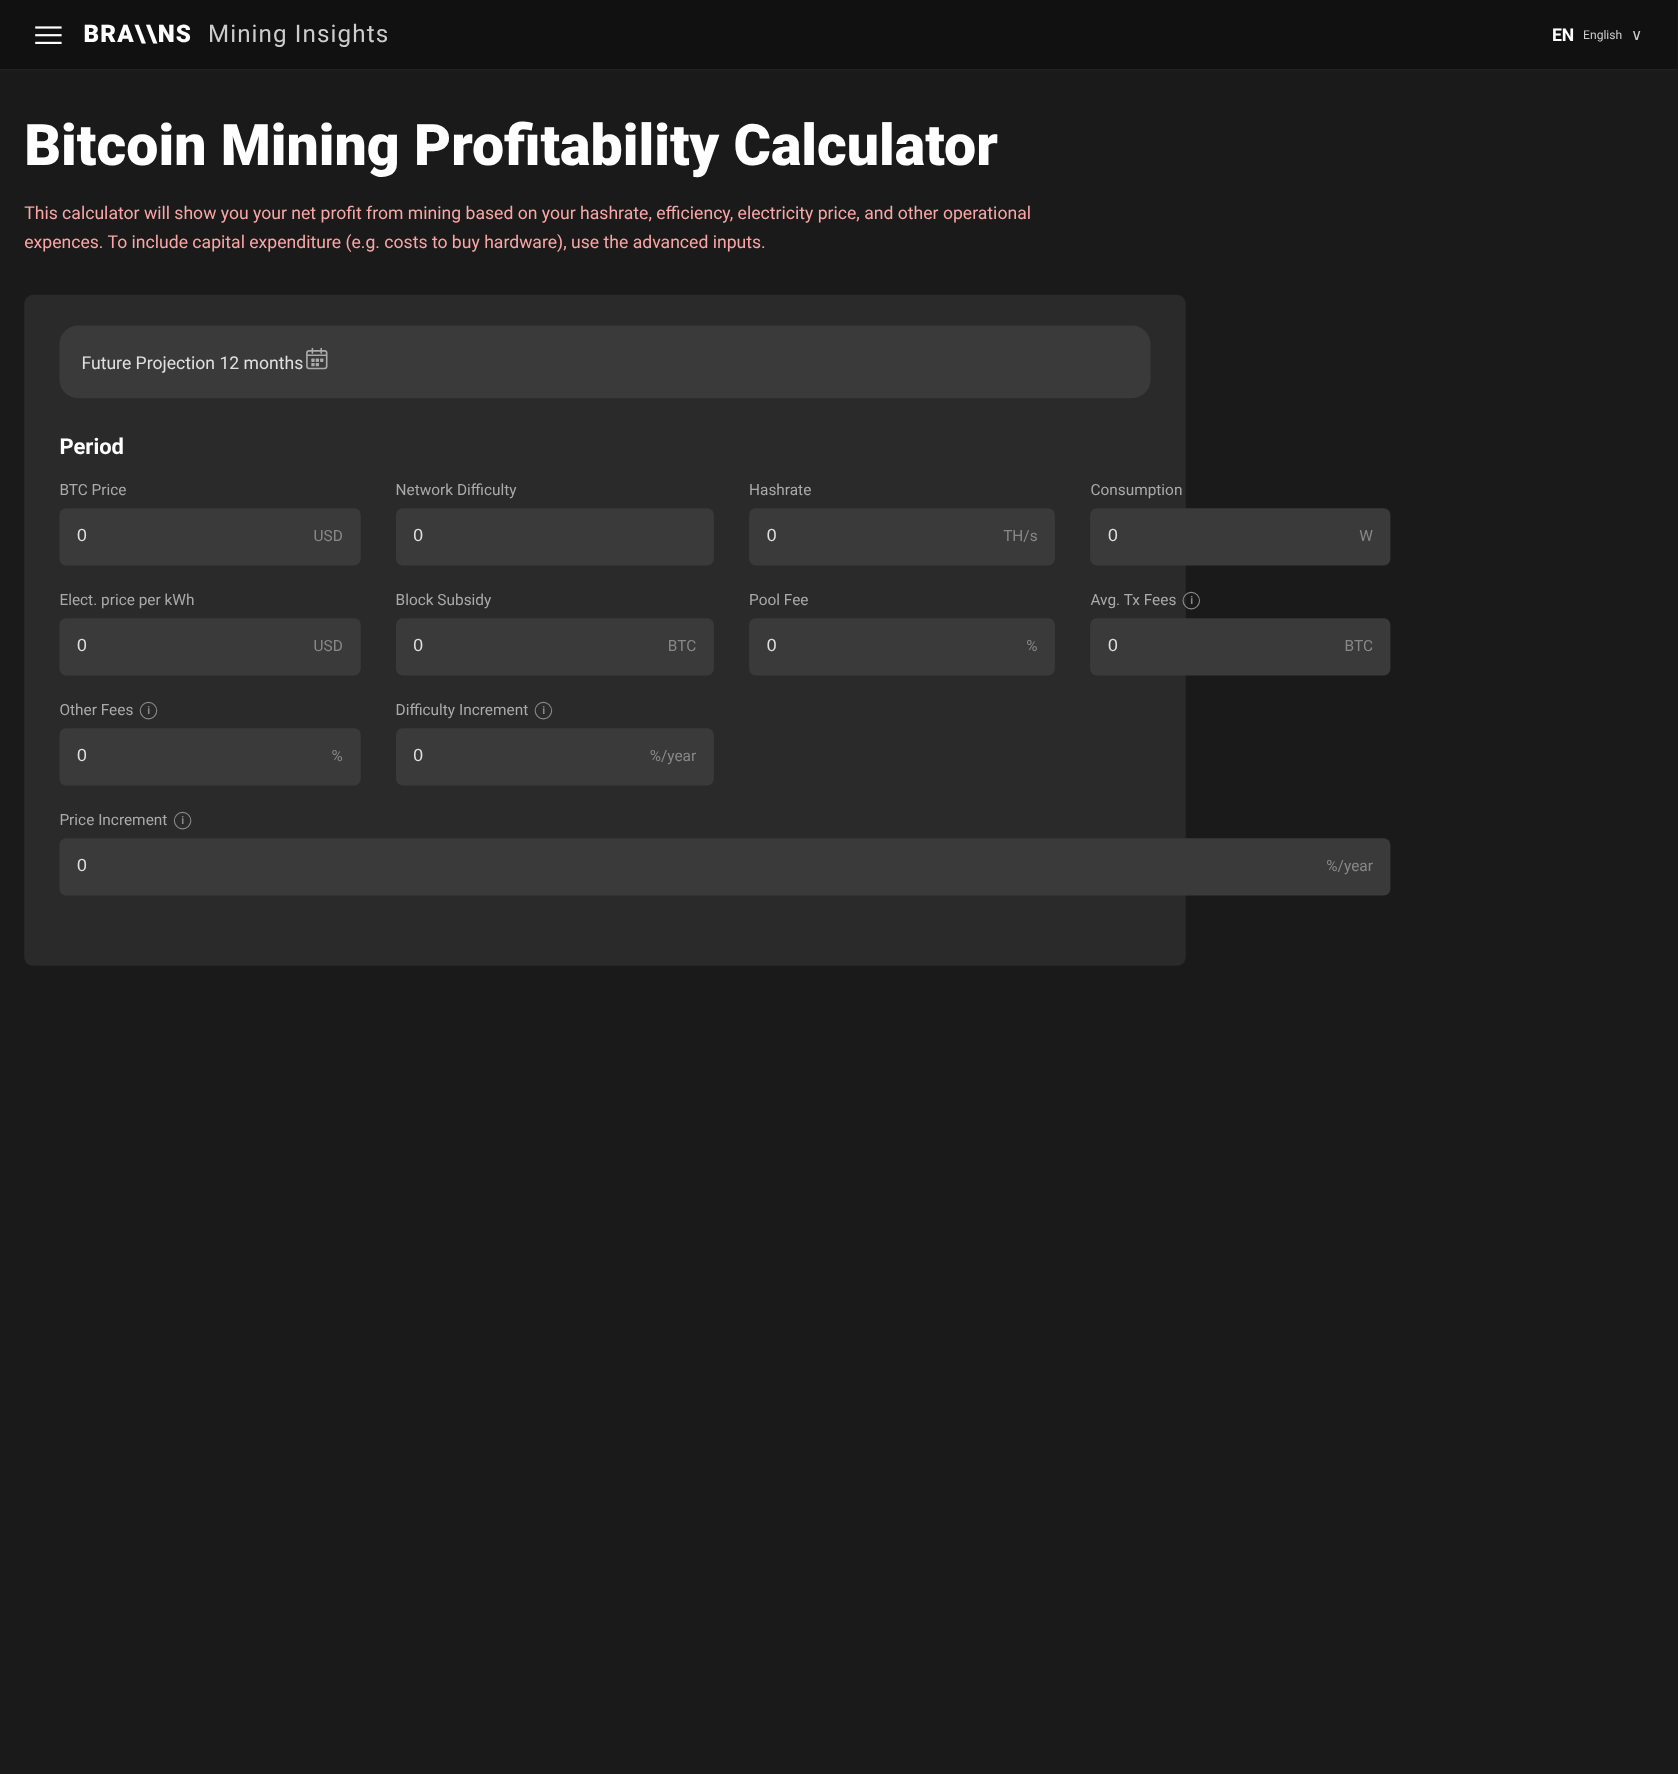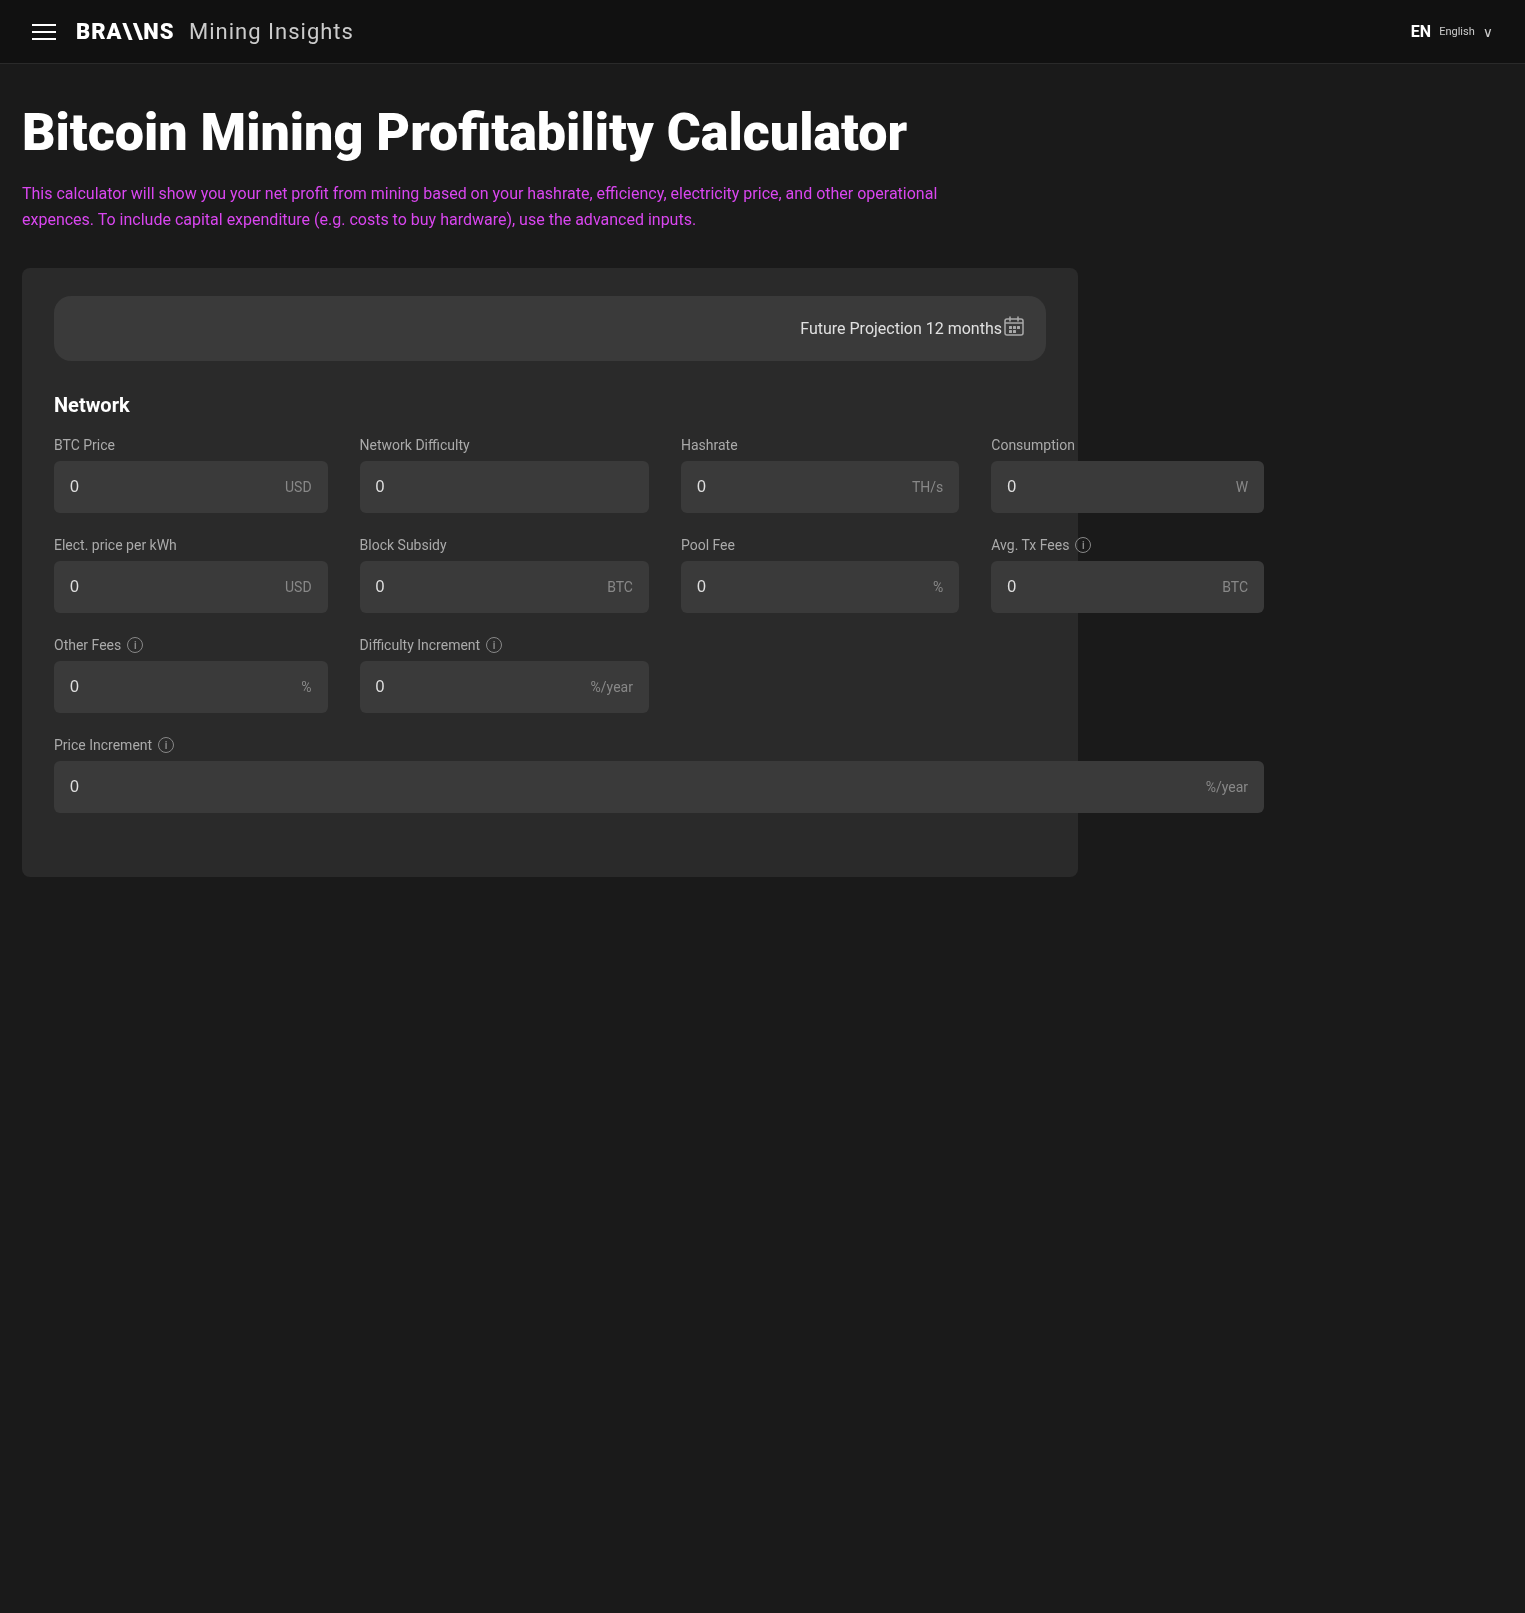--- a/index.html
+++ b/index.html
@@ -80,21 +80,21 @@
 
     .page-title {
       font-size: 52px;
       font-weight: 900;
       line-height: 1.1;
       margin-bottom: 20px;
     }
 
     .page-desc {
       font-size: 16px;
-      color: #d946ef;
+      color: #fca5a5;
       line-height: 1.6;
       max-width: 980px;
       margin-bottom: 36px;
     }
 
     
     .card {
       background-color: #2a2a2a;
       border-radius: 8px;
       padding: 28px 32px;
@@ -108,21 +108,21 @@
       color: #fff;
     }
 
     
     .time-period-selector {
       background-color: #3a3a3a;
       border-radius: 17px;
       padding: 18px 20px;
       display: flex;
       align-items: center;
-      justify-content: flex-end;
+      justify-content: flex-start;
       cursor: pointer;
       margin-bottom: 0;
     }
     .time-period-text {
       font-size: 16px;
       color: #e0e0e0;
     }
     .calendar-icon {
       font-size: 22px;
       color: #aaa;
@@ -235,21 +235,21 @@
           <rect x="7" y="12" width="3" height="3" rx="0.5" fill="#aaa"></rect>
           <rect x="11" y="12" width="3" height="3" rx="0.5" fill="#aaa"></rect>
           <rect x="15" y="12" width="3" height="3" rx="0.5" fill="#aaa"></rect>
           <rect x="7" y="16" width="3" height="3" rx="0.5" fill="#aaa"></rect>
           <rect x="11" y="16" width="3" height="3" rx="0.5" fill="#aaa"></rect>
         </svg>
       </span>
     </div>
 
     <div class="inputs-section">
-      <div class="section-title">Network</div>
+      <div class="section-title">Period</div>
       <div class="inputs-grid">
 
         <div class="input-group">
           <div class="input-label">BTC Price</div>
           <div class="input-wrapper">
             <input class="input-field" type="text" value="0" style="">
             <span class="input-unit">USD</span>
           </div>
         </div>
 

